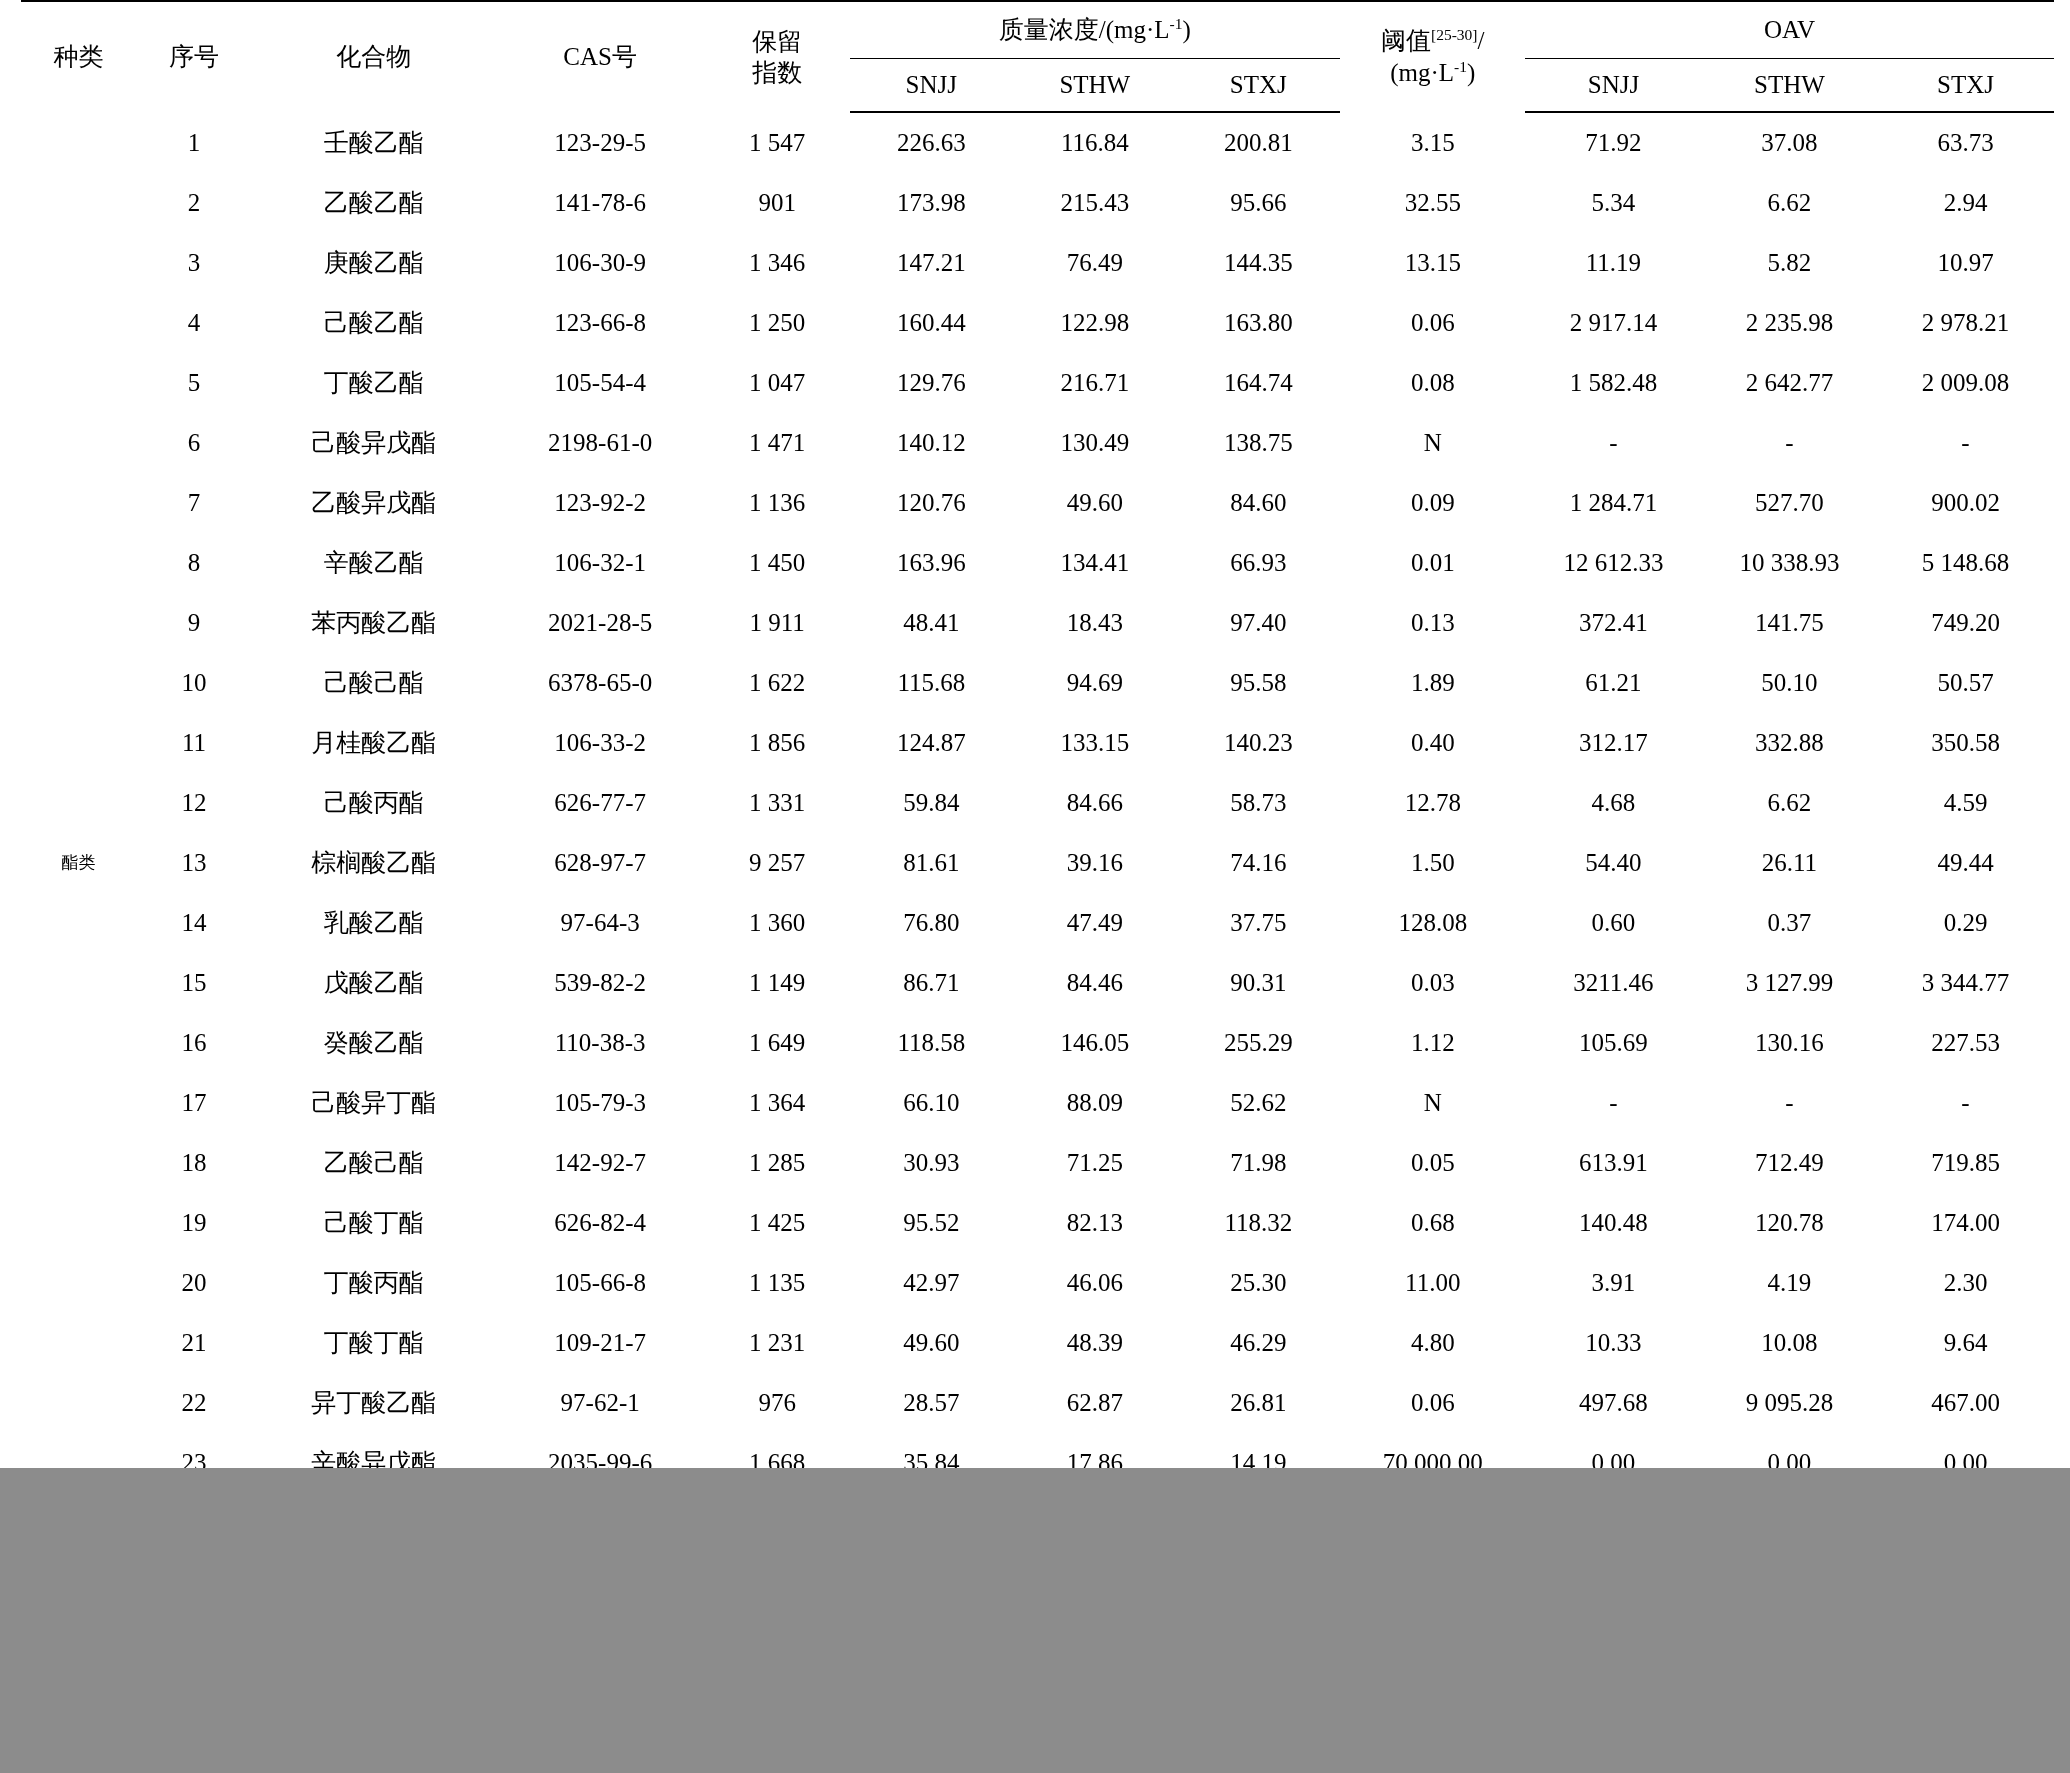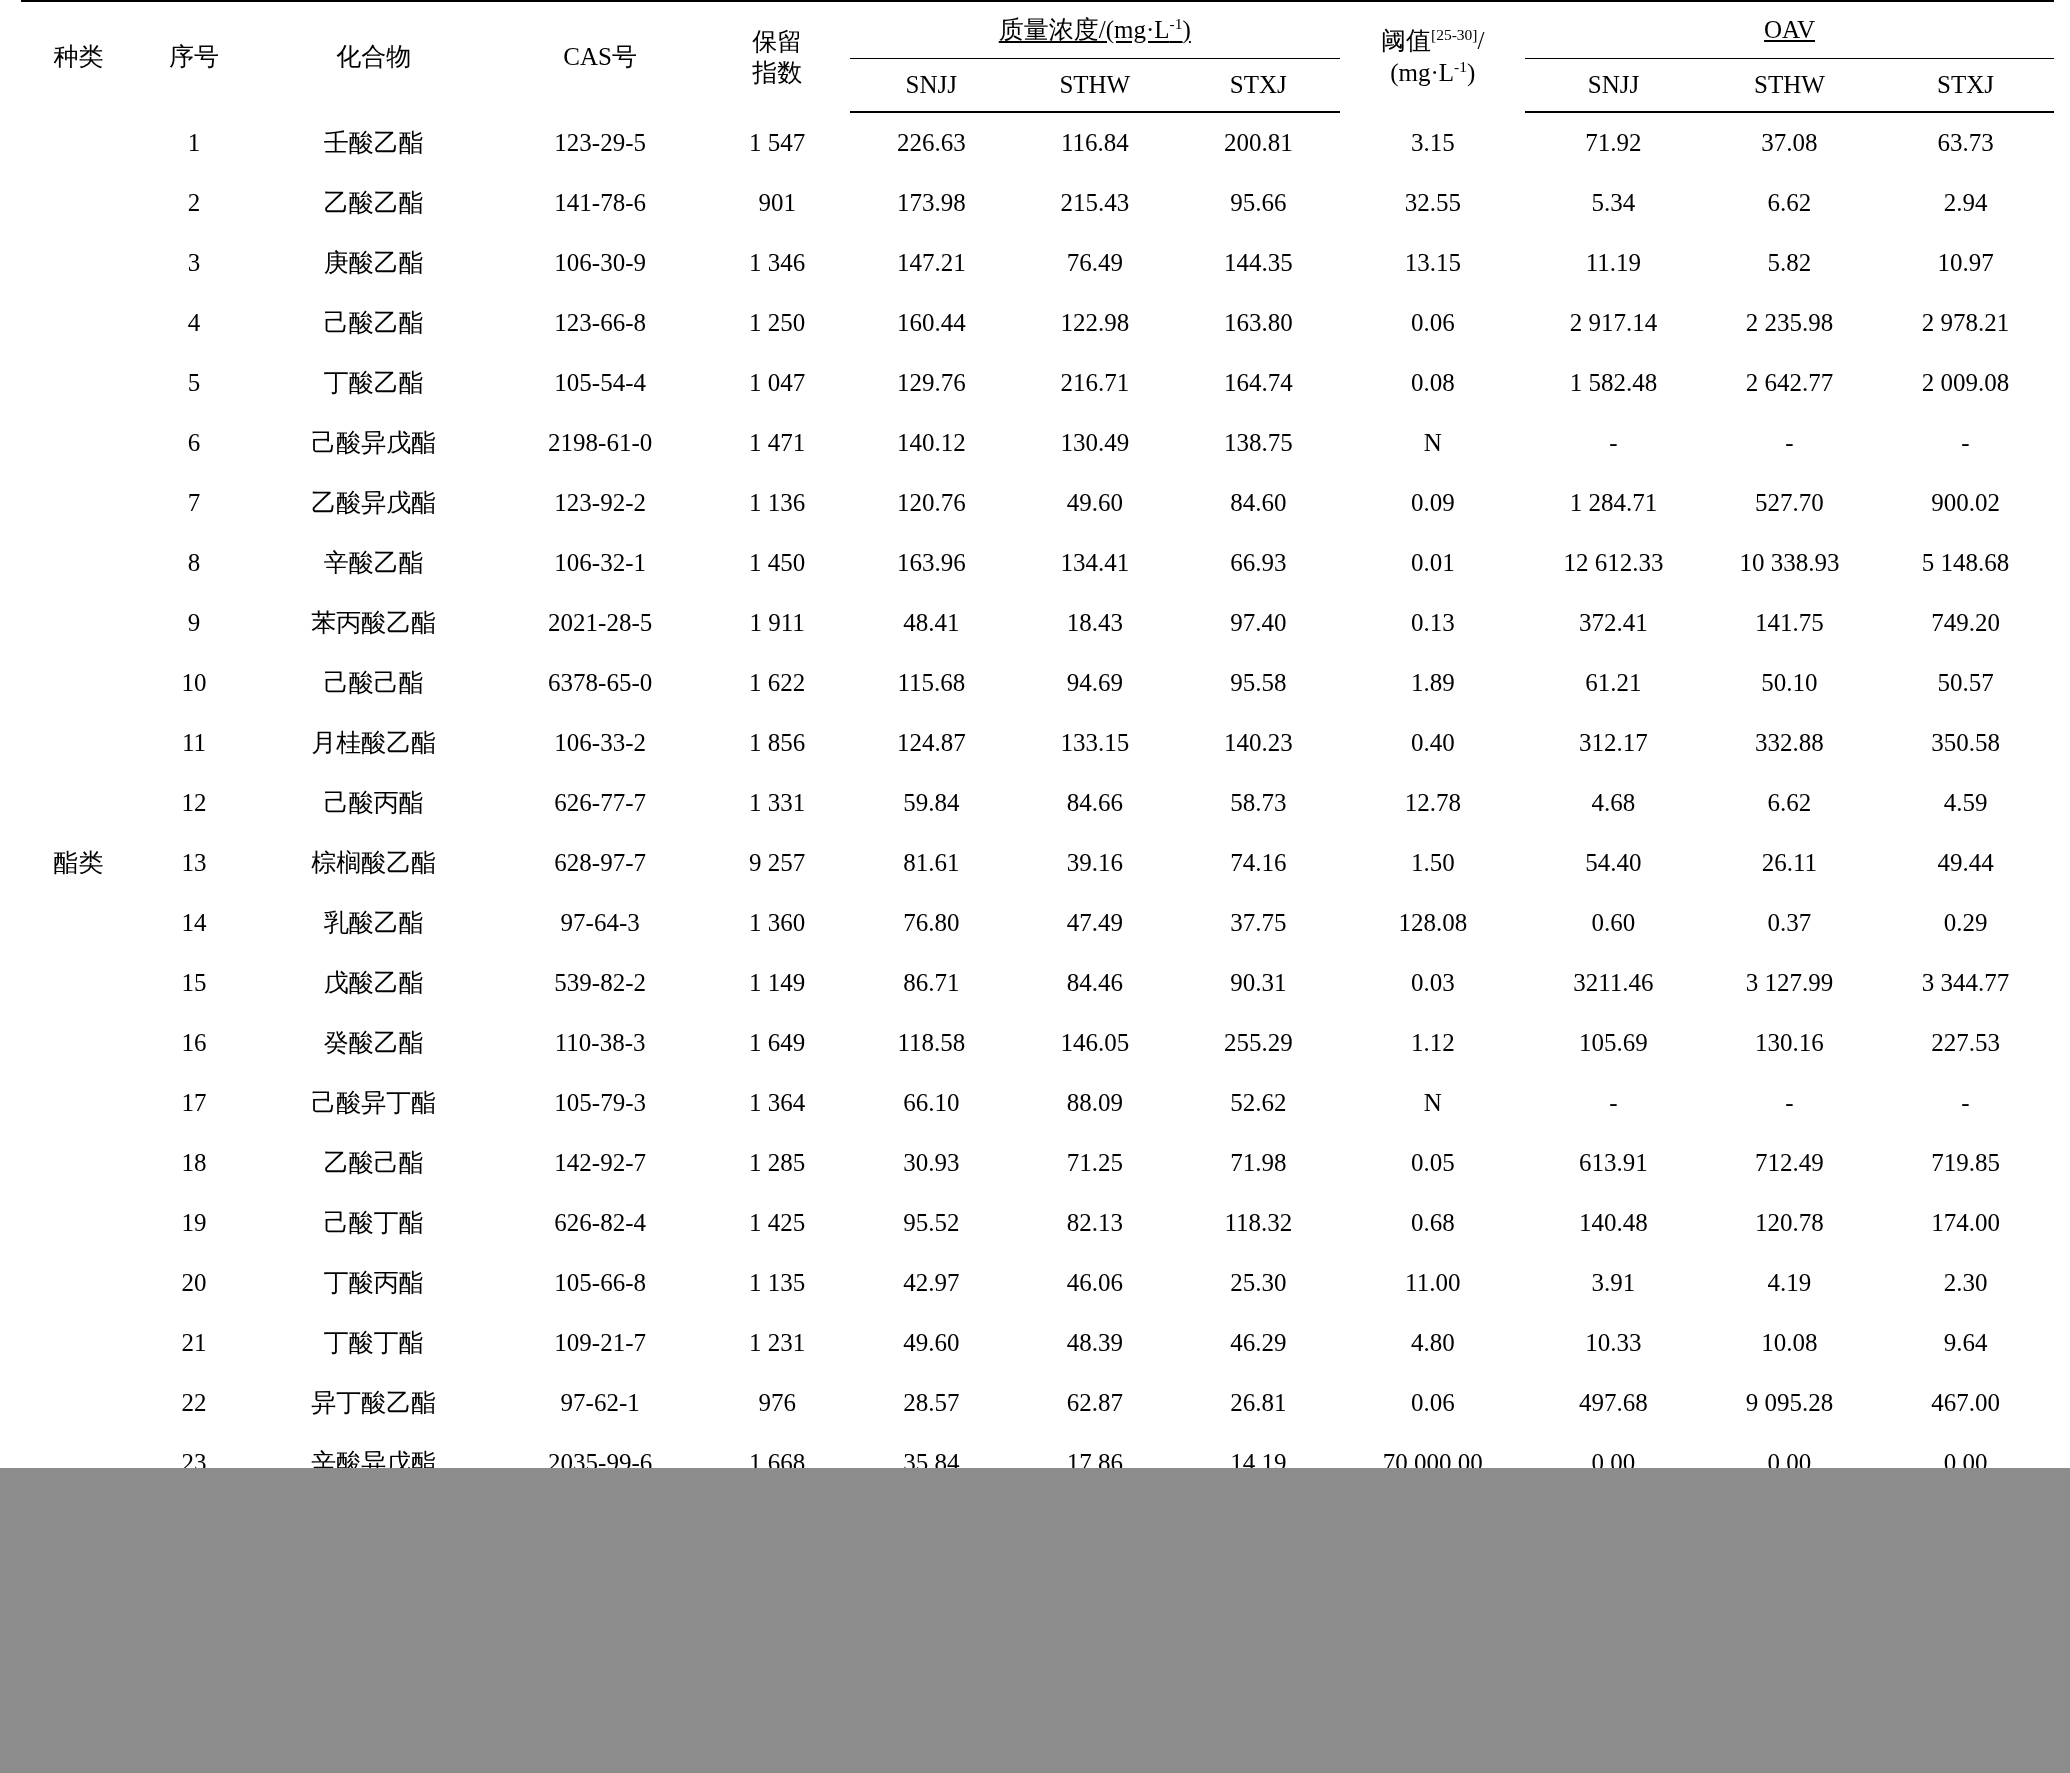--- a/index.html
+++ b/index.html
@@ -34,26 +34,26 @@
     text-align: center;
     vertical-align: middle;
     font-weight: normal;
     line-height: 1.25;
   }
   
   tr.rule-top td { border-top: 2.8px solid #000; }
   .hdr-row1 td { height: 56px; }
   .hdr-row2 td { height: 52px; }
   tr.rule-head-bottom td { border-bottom: 2.3px solid #000; }
-  .span-under { border-bottom: 1.3px solid #000; text-decoration: underline; }
+  .span-under { border-bottom: 1.3px solid #000; }
 
   .data-row td { height: 60px; }
 
   .cat-cell {
-    font-size: 25px;
+    font-size: 17px;
   }
 
   sup { font-size: 0.62em; vertical-align: super; }
 
   .unit-line { display:block; }
 
   
   .grey-overlay {
     position: absolute;
     left: 0;

